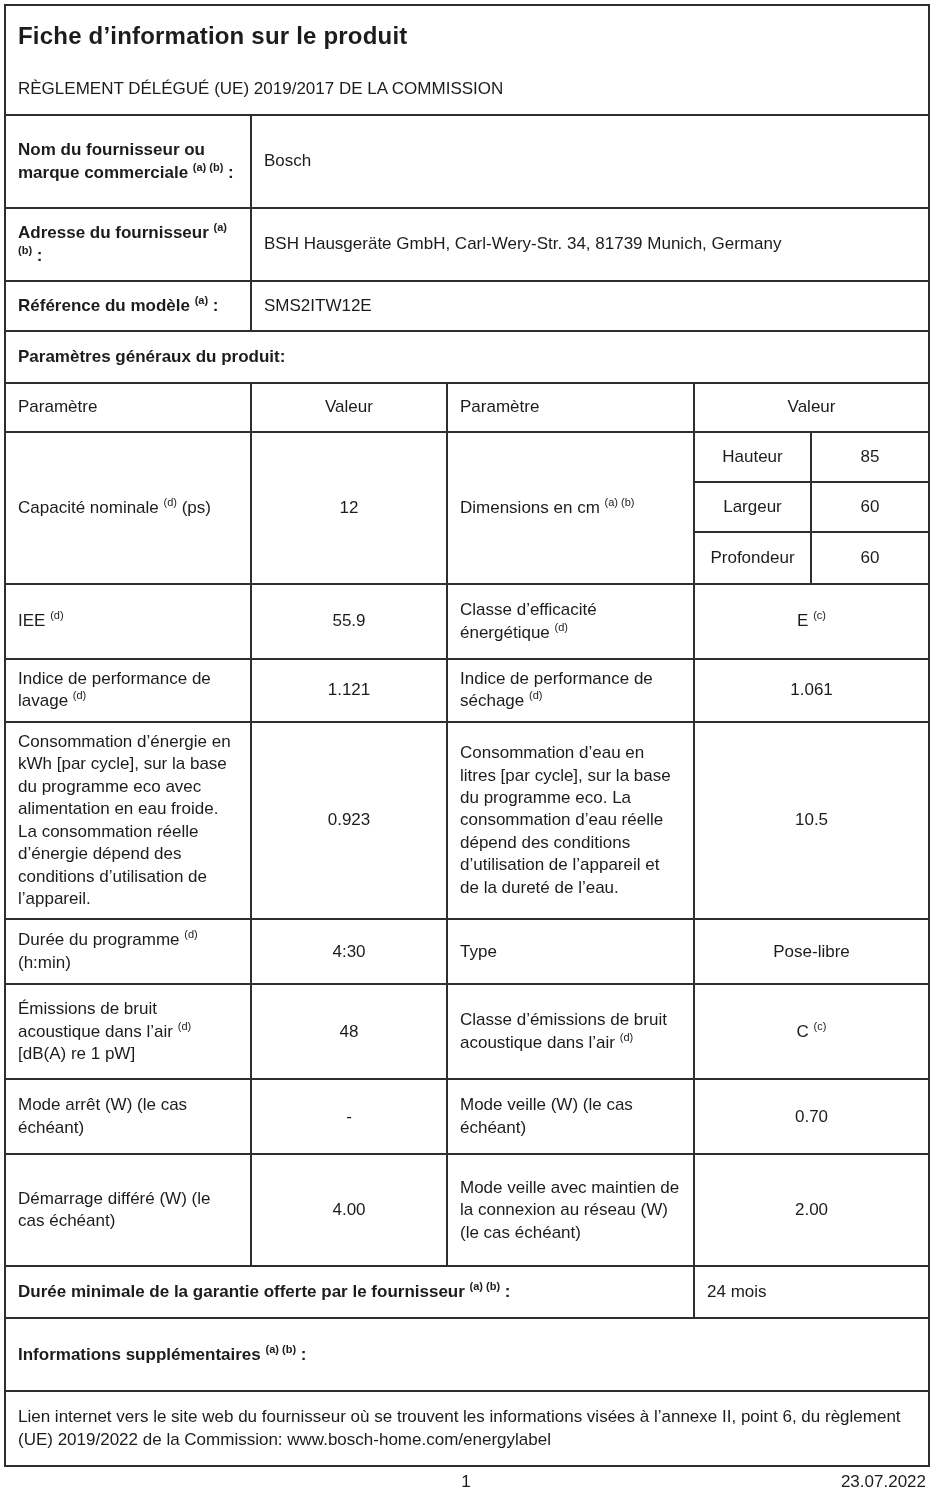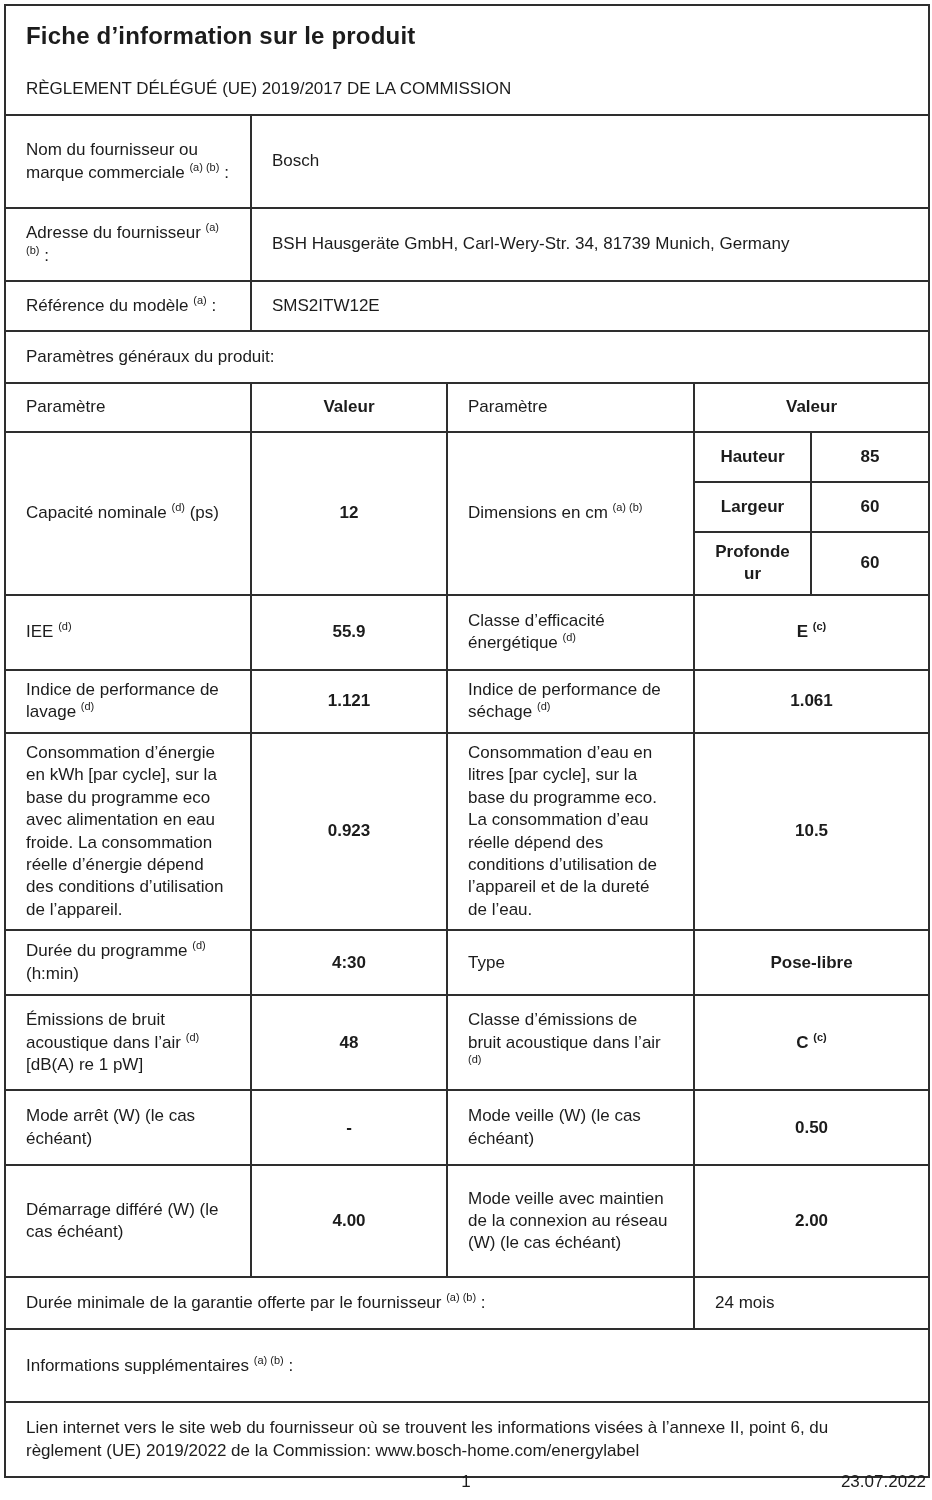--- a/index.html
+++ b/index.html
@@ -19,28 +19,28 @@
   table.fiche {
     position: absolute;
     top: 4px;
     left: 4px;
     width: 924px;
     border-collapse: collapse;
     table-layout: fixed;
   }
   table.fiche td {
     border: 2px solid #2e2e2e;
-    padding: 8px 20px;
+    padding: 8px 12px;
     font-size: 17px;
     line-height: 1.32;
     vertical-align: middle;
     word-wrap: break-word;
   }
-  .b { font-weight: normal; }
-  .c { text-align: center; font-weight: bold; }
+  .b { font-weight: bold; }
+  .c { text-align: center; }
   sup {
     font-size: 11px;
     line-height: 0;
     vertical-align: super;
   }
   .title-cell {
     vertical-align: top;
     padding: 14px 12px 10px 12px;
   }
   .doc-title {
@@ -166,21 +166,21 @@
       <td>Émissions de bruit acoustique dans l’air <sup>(d)</sup> [dB(A) re 1 pW]</td>
       <td class="c">48</td>
       <td>Classe d’émissions de bruit acoustique dans l’air <sup>(d)</sup></td>
       <td colspan="2" class="c">C <sup>(c)</sup></td>
     </tr>
 
     <tr style="height:75px">
       <td>Mode arrêt (W) (le cas échéant)</td>
       <td class="c">-</td>
       <td>Mode veille (W) (le cas échéant)</td>
-      <td colspan="2" class="c">0.50</td>
+      <td colspan="2" class="c">0.70</td>
     </tr>
 
     <tr style="height:112px">
       <td>Démarrage différé (W) (le cas échéant)</td>
       <td class="c">4.00</td>
       <td>Mode veille avec maintien de la connexion au réseau (W) (le cas échéant)</td>
       <td colspan="2" class="c">2.00</td>
     </tr>
 
     <tr style="height:52px">

